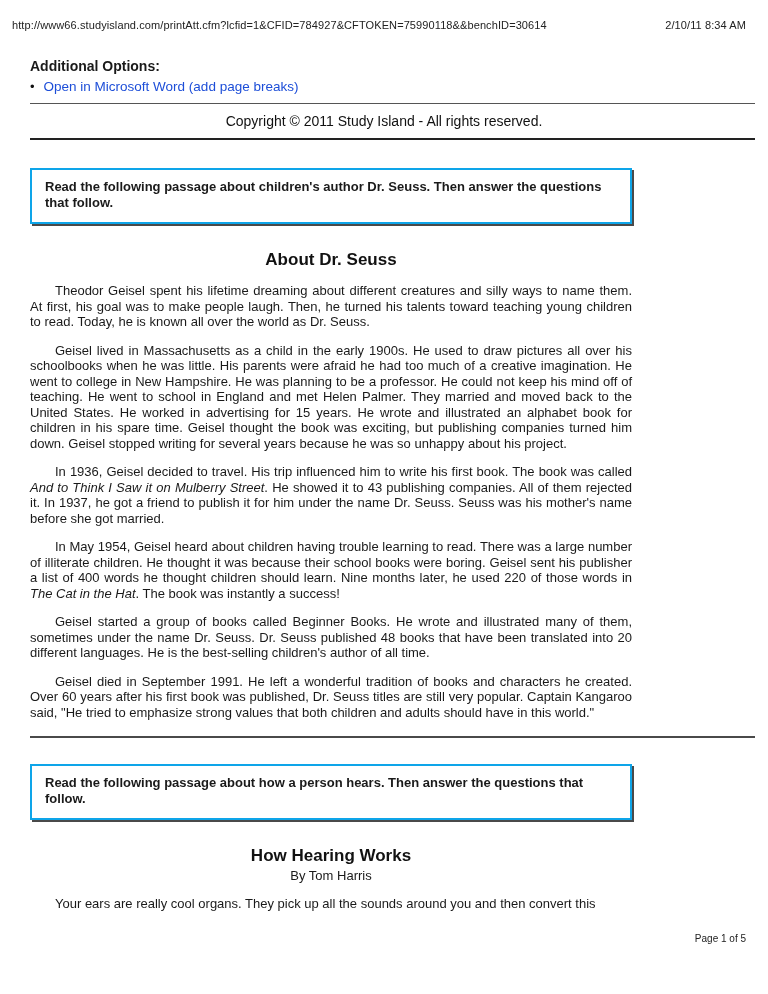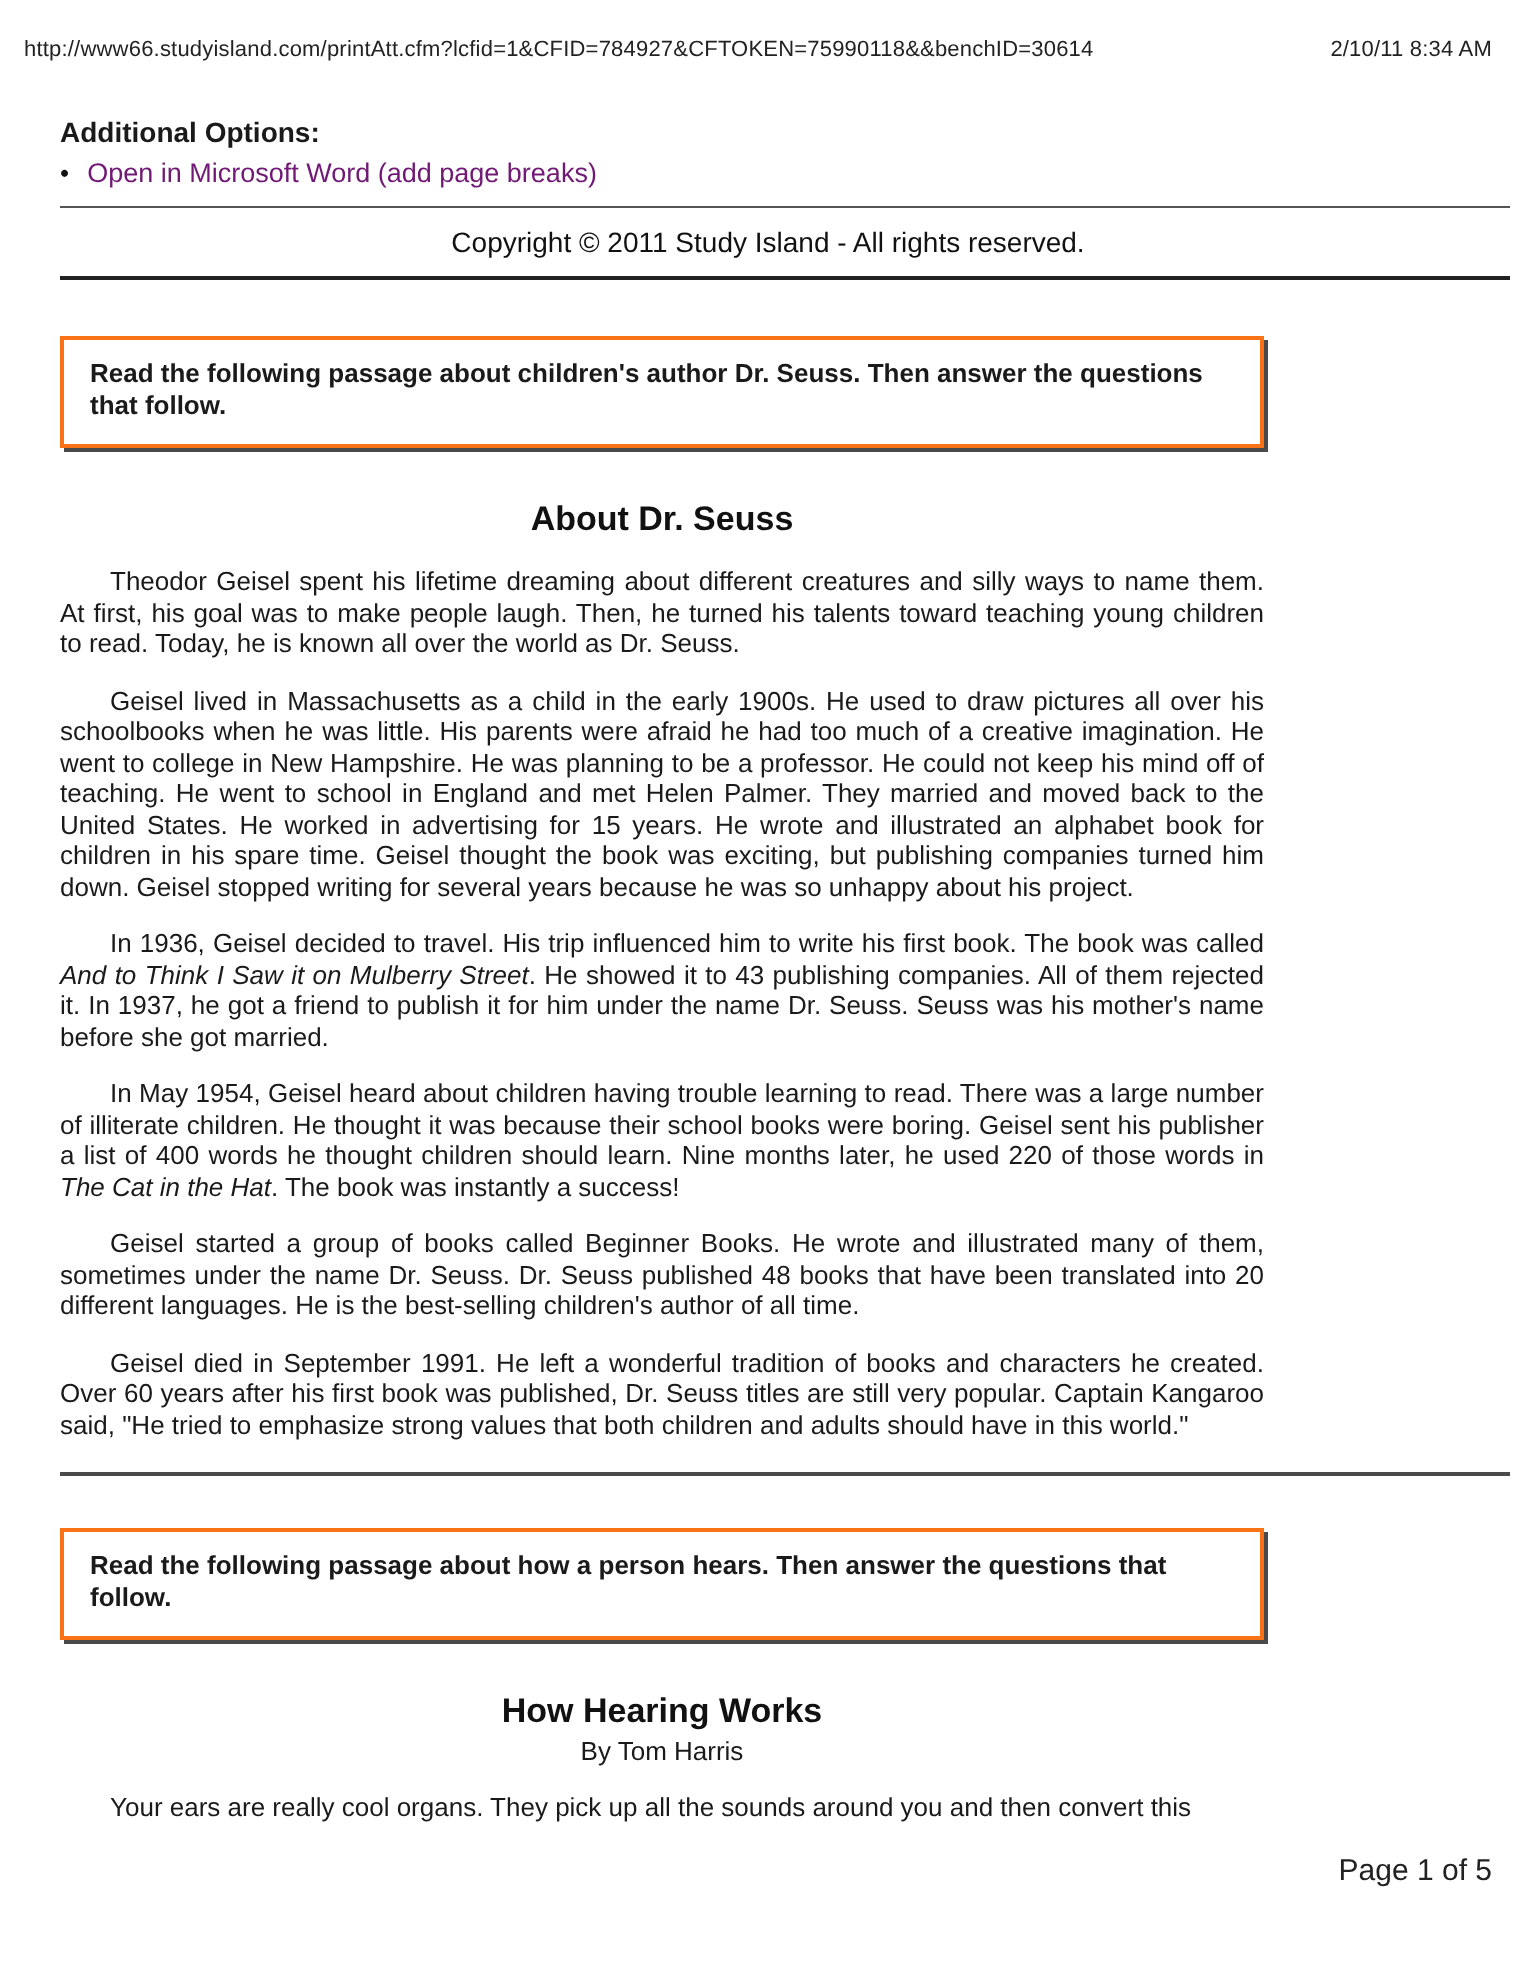--- a/index.html
+++ b/index.html
@@ -23,21 +23,21 @@
   .print-header .url { max-width: 600px; white-space: nowrap; overflow: hidden; }
   .options-block { margin: 27px 0 0 30px; }
   .options-heading { font-size: 14px; font-weight: bold; }
   .options-item {
     margin-top: 5px;
     font-size: 13.5px;
     display: flex;
     align-items: baseline;
   }
   .options-item .bullet { color: #111; margin-right: 9px; font-size: 13px; }
-  .word-link { color: #701a75; text-decoration: none; cursor: pointer; }
+  .word-link { color: #1d4ed8; text-decoration: none; cursor: pointer; }
   hr.rule-thin {
     border: none; border-top: 1px solid #555;
     margin: 9px 13px 0 30px;
   }
   hr.rule-thick {
     border: none; border-top: 2px solid #222;
     margin: 9px 13px 0 30px;
   }
   hr.rule-mid {
     border: none; border-top: 2px solid #4a4a4a;
@@ -45,21 +45,21 @@
   }
   .copyright {
     margin-top: 9px;
     text-align: center;
     font-size: 14px;
     font-weight: normal;
     color: #111;
   }
   .content-col { width: 602px; margin-left: 30px; }
   .instruction-box {
-    border: 2px solid #f97316;
+    border: 2px solid #0ea5e9;
     box-shadow: 2px 2px 0 #4a4a4a;
     padding: 9px 13px 11px 13px;
     font-size: 13px;
     font-weight: bold;
     line-height: 16px;
     background: #ffffff;
   }
   .box1 { margin-top: 28px; }
   .box2 { margin-top: 26px; }
   .passage-title {
@@ -81,21 +81,21 @@
     text-align: justify;
     text-indent: 25px;
     margin-top: 13px;
     color: #1a1a1a;
   }
   .passage-body p.body-para em { font-style: italic; }
   .page-footer {
     position: absolute;
     right: 22px;
     bottom: 50px;
-    font-size: 15px;
+    font-size: 10px;
     color: #222;
   }
 </style>
 </head>
 <body>
 
 <div class="print-header">
   <span class="url">http://www66.studyisland.com/printAtt.cfm?lcfid=1&amp;CFID=784927&amp;CFTOKEN=75990118&amp;&amp;benchID=30614</span>
   <span class="timestamp">2/10/11 8:34 AM</span>
 </div>

